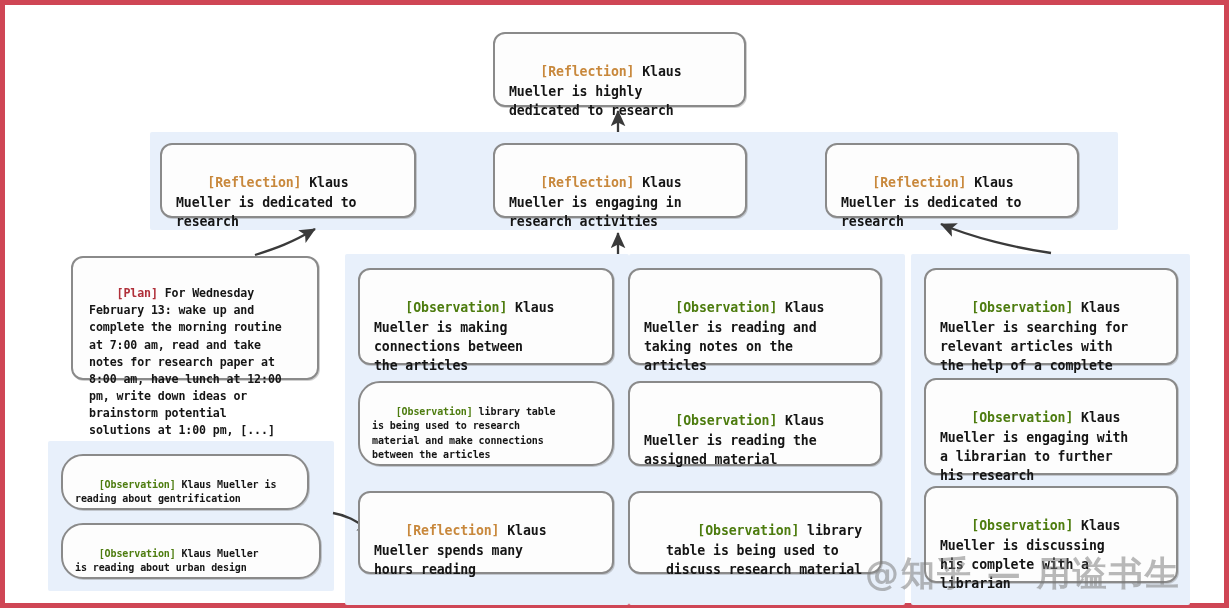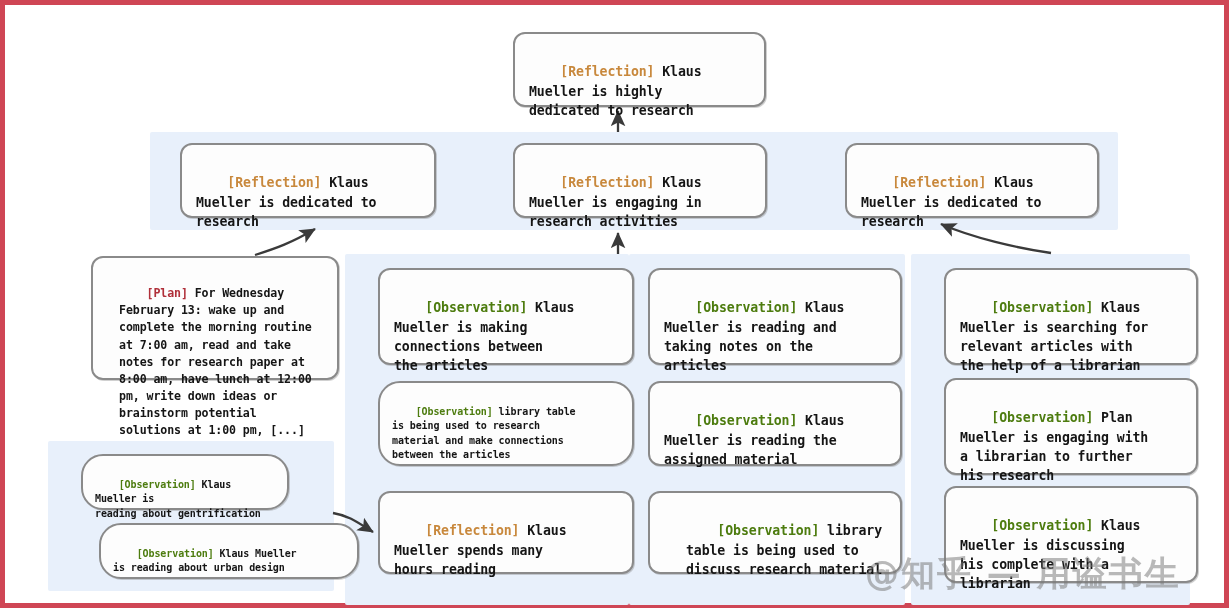--- a/index.html
+++ b/index.html
@@ -28,32 +28,31 @@
     border:2px solid #8a8a8a;
     border-radius:12px;
     box-shadow:1px 1px 0 rgba(120,120,120,.35);
     padding:9px 12px 8px 14px;
     color:#151515;
     font-weight:700;
     font-size:13.2px;
     line-height:1.46;
     letter-spacing:-0.1px;
     white-space:pre-wrap;
-    margin-left:20px;
   }
   .node.small{
     font-size:10px;
     line-height:1.42;
     padding:8px 10px 15px 12px;
     border-radius:22px;
   }
   .node.plan{
     font-size:11.6px;
     line-height:1.48;
-    padding:10px 10px 8px 26px;
+    padding:10px 10px 8px 16px;
   }
   .tag{font-weight:700;}
   .tag-reflection{color:#c8883c;}
   .tag-observation{color:#4d7c0f;}
   .tag-plan{color:#b0303a;}
   svg.wires{
     position:absolute;left:0;top:0;
     width:1229px;height:608px;
     pointer-events:none;
   }
@@ -120,25 +119,25 @@
 February 13: wake up and
 complete the morning routine
 at 7:00 am, read and take
 notes for research paper at
 8:00 am, have lunch at 12:00
 pm, write down ideas or
 brainstorm potential
 solutions at 1:00 pm, [...]</span>
   </div>
 
-  <div class="node small" style="left:56px;top:449px;width:208px;height:56px;">
+  <div class="node small" style="left:56px;top:449px;width:248px;height:56px;">
     <span class="tag tag-observation">[Observation]</span><span> Klaus Mueller is
 reading about gentrification</span>
   </div>
-  <div class="node small" style="left:74px;top:518px;width:260px;height:56px;">
+  <div class="node small" style="left:56px;top:518px;width:260px;height:56px;">
     <span class="tag tag-observation">[Observation]</span><span> Klaus Mueller
 is reading about urban design</span>
   </div>
 
   <div class="node" style="left:353px;top:263px;width:256px;height:97px;">
     <span class="tag tag-observation">[Observation]</span><span> Klaus
 Mueller is making
 connections between
 the articles</span>
   </div>
@@ -168,24 +167,24 @@
   <div class="node" style="left:623px;top:486px;width:254px;height:83px;padding-left:36px;">
     <span class="tag tag-observation">[Observation]</span><span> library
 table is being used to
 discuss research material</span>
   </div>
 
   <div class="node" style="left:919px;top:263px;width:254px;height:97px;">
     <span class="tag tag-observation">[Observation]</span><span> Klaus
 Mueller is searching for
 relevant articles with
-the help of a librarian</span>
+the help of a complete</span>
   </div>
   <div class="node" style="left:919px;top:373px;width:254px;height:97px;">
-    <span class="tag tag-observation">[Observation]</span><span> Plan
+    <span class="tag tag-observation">[Observation]</span><span> Klaus
 Mueller is engaging with
 a librarian to further
 his research</span>
   </div>
   <div class="node" style="left:919px;top:481px;width:254px;height:97px;">
     <span class="tag tag-observation">[Observation]</span><span> Klaus
 Mueller is discussing
 his complete with a
 librarian</span>
   </div>

